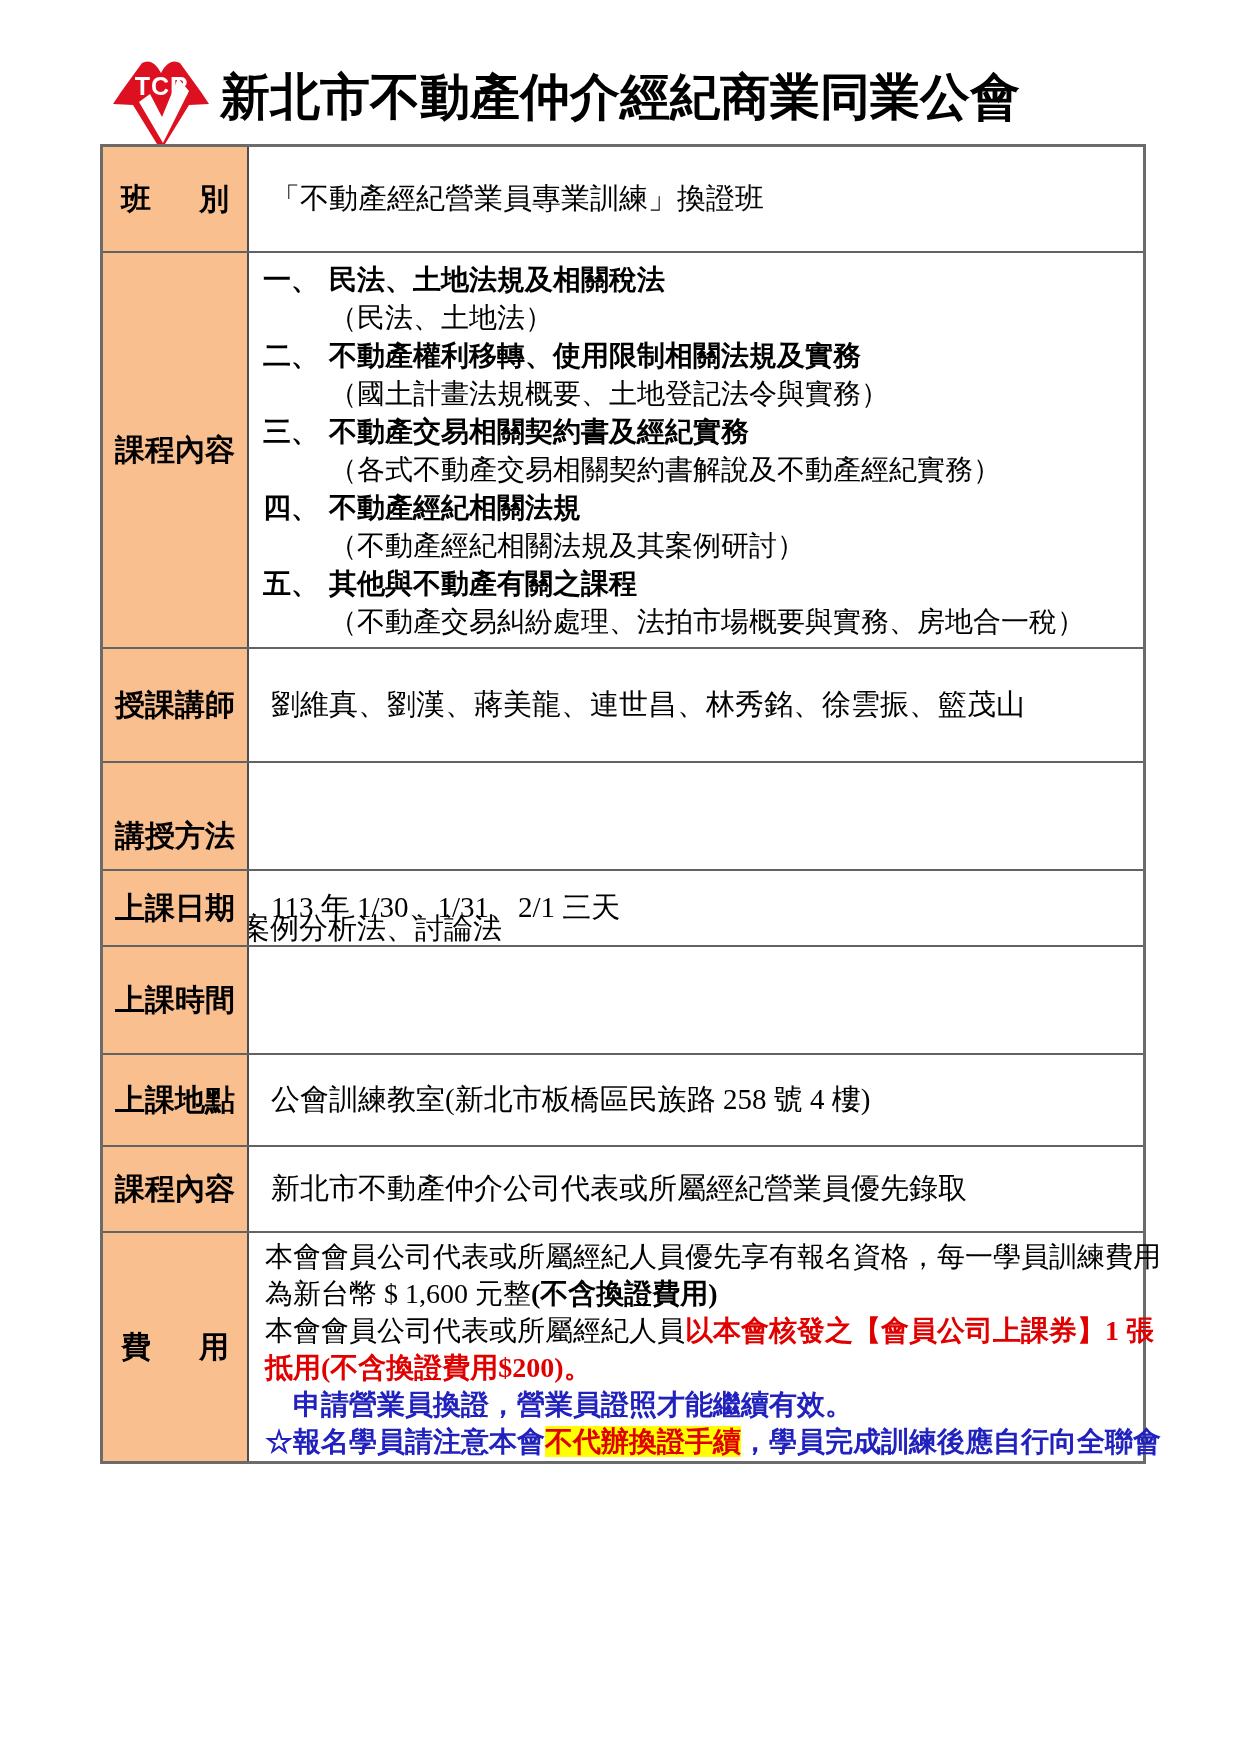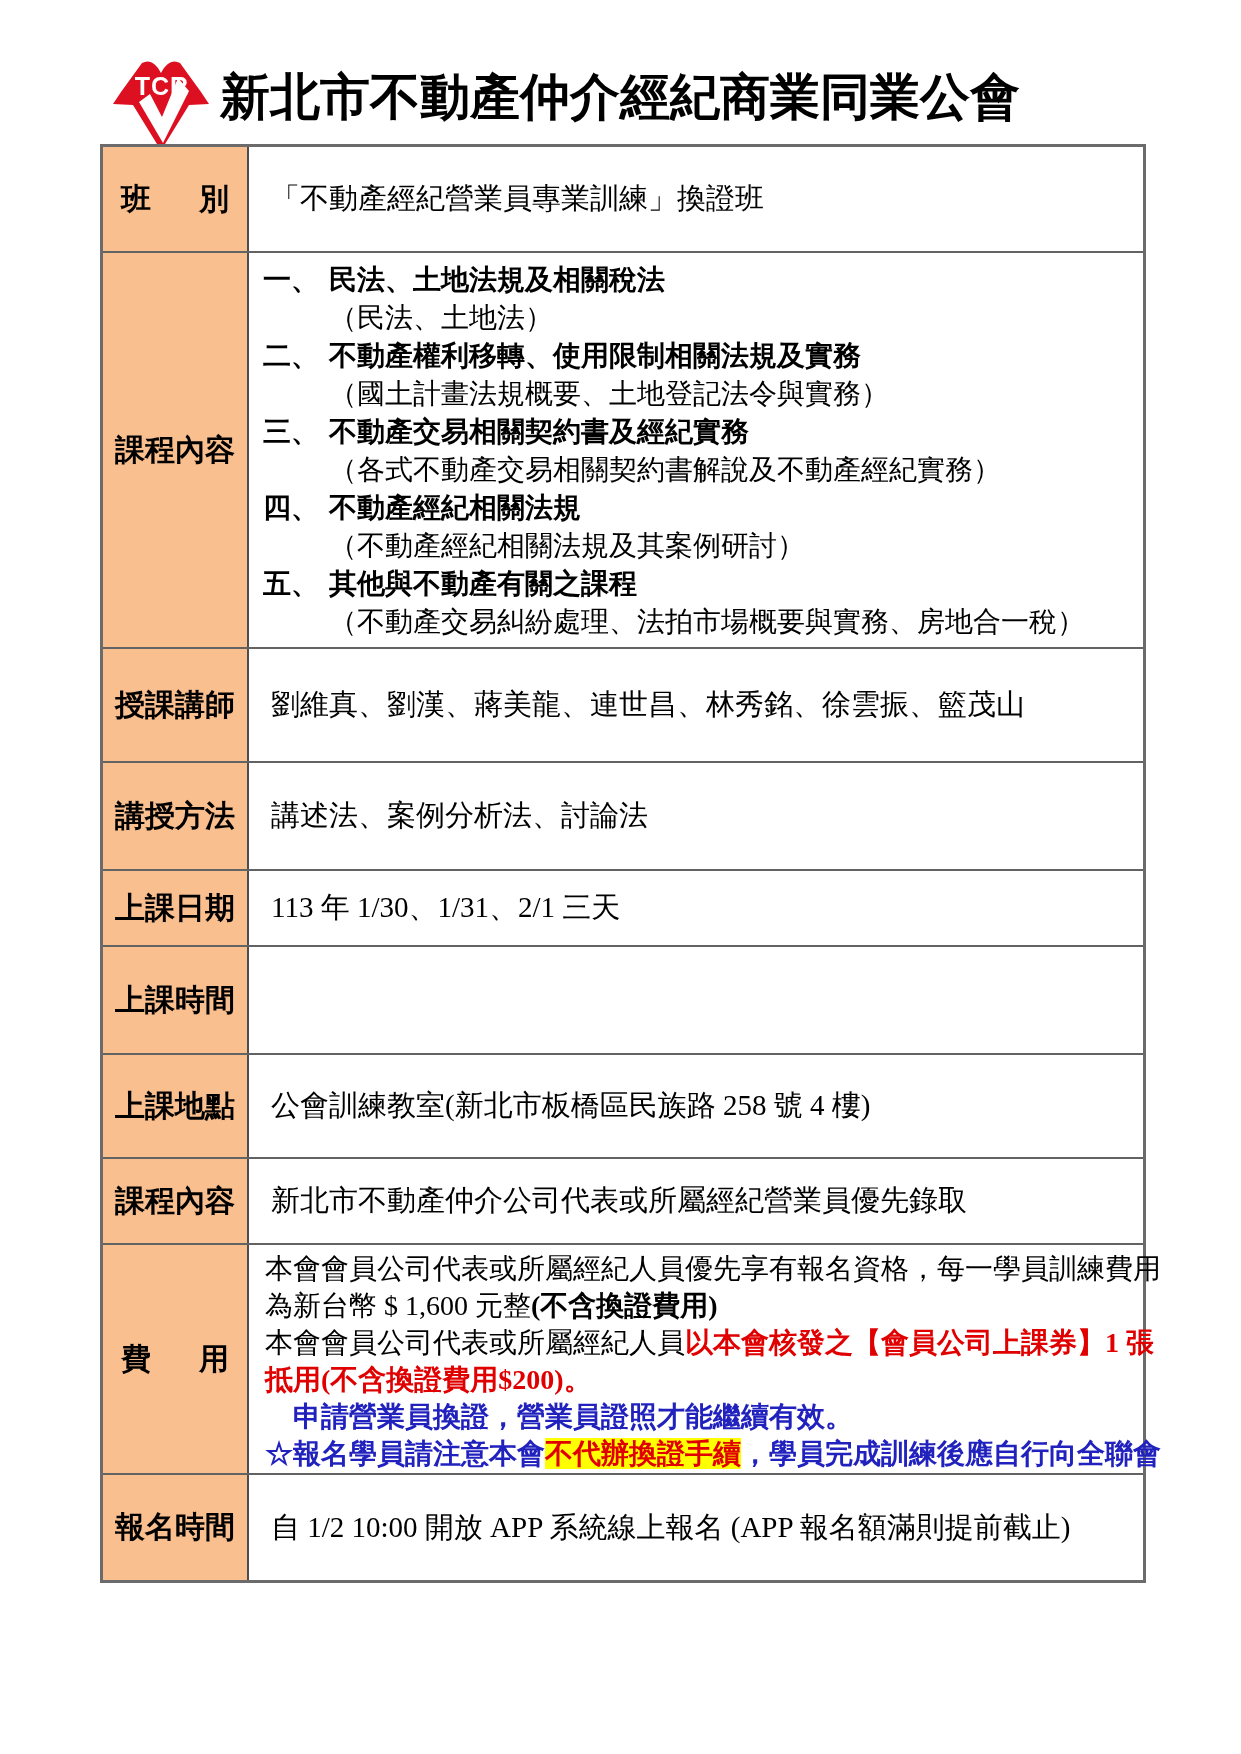--- a/index.html
+++ b/index.html
@@ -41,24 +41,24 @@
   .value-cell {
     flex: 1; display: flex; align-items: center;
     padding-left: 22px; padding-right: 22px;
     font-size: 29px;
   }
 
   
   .r-class    { height: 104px; }
   .r-course   { height: 396px; }
   .r-teacher  { height: 114px; }
-  .r-method   { height: 108px; }
+  .r-method   { height: 108px; flex-direction: column; }
   .r-date     { height: 76px; }
   .r-time     { height: 108px; }
-  .r-place    { height: 104px;  }
+  .r-place    { height: 92px;  }
   .r-target   { height: 86px;  }
   .r-fee      { height: 230px; }
   .r-signup   { height: 107px; }
 
   
   .course-cell { display: block; padding: 8px 10px 0 14px; font-size: 28px; line-height: 38px; }
   .course-item-title { display: flex; font-weight: bold; }
   .course-item-title .num { width: 66px; flex: 0 0 66px; }
   .course-item-desc { padding-left: 66px; font-weight: normal; }
 
@@ -183,19 +183,15 @@
           <span>本會會員公司代表或所屬經紀人員</span><span class="red-bold">以本會核發之【會員公司上課券】1 張</span>
         </div>
         <div class="fee-line red-bold">抵用(不含換證費用$200)。</div>
         <div class="fee-line blue-bold indent-1">申請營業員換證，營業員證照才能繼續有效。</div>
         <div class="fee-line">
           <span class="blue-bold">☆報名學員請注意本會</span><span class="hl-red">不代辦換證手續</span><span class="blue-bold">，學員完成訓練後應自行向全聯會</span>
         </div>
       </div>
     </div>
 
-    <div class="row r-signup">
-      <div class="label-cell">報名時間</div>
-      <div class="value-cell">自 1/2 10:00 開放 APP 系統線上報名 (APP 報名額滿則提前截止)</div>
-    </div>
 
   </div>
 </div>
 
 </body></html>

